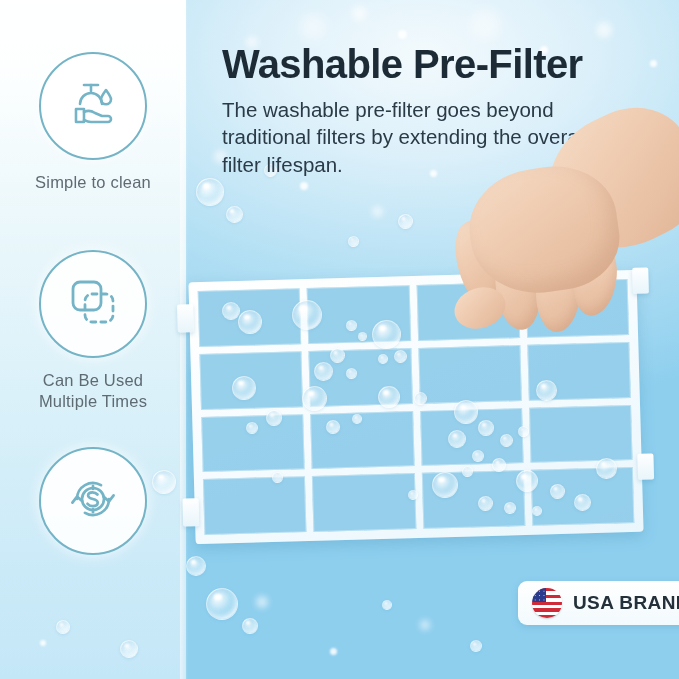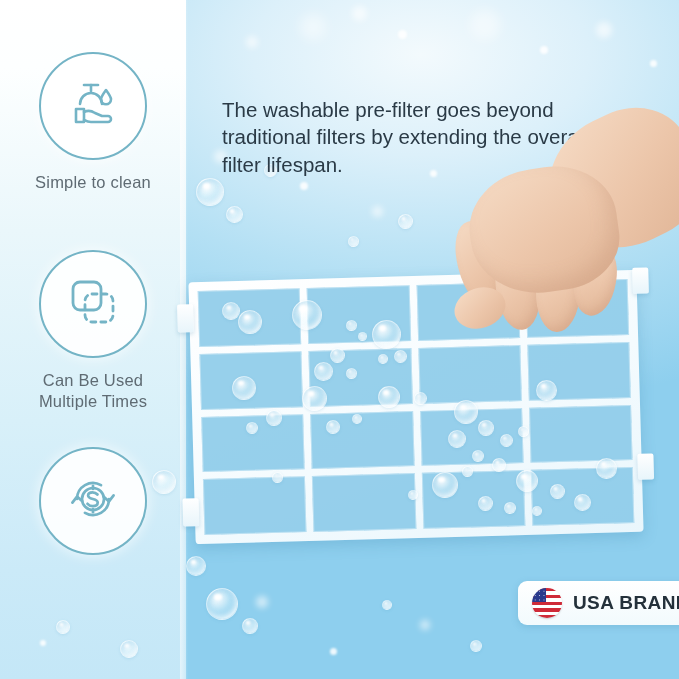--- a/index.html
+++ b/index.html
@@ -179,20 +179,21 @@
     <div class="wbubble" style="left:206px;top:588px;width:30px;height:30px;"></div>
     <div class="wbubble" style="left:242px;top:618px;width:14px;height:14px;"></div>
     <div class="wbubble" style="left:186px;top:556px;width:18px;height:18px;"></div>
     <div class="wbubble" style="left:152px;top:470px;width:22px;height:22px;"></div>
     <div class="wbubble" style="left:120px;top:640px;width:16px;height:16px;"></div>
     <div class="wbubble" style="left:56px;top:620px;width:12px;height:12px;"></div>
     <div class="wbubble" style="left:470px;top:640px;width:10px;height:10px;"></div>
     <div class="wbubble" style="left:382px;top:600px;width:8px;height:8px;"></div>
   </div>
 
+  <div class="headline">Washable Pre-Filter</div>
   <div class="subcopy">The washable pre-filter goes beyond traditional filters by extending the overall filter lifespan.</div>
 
   <div class="feature f2">
     <div class="circle">
       <span>
         <svg width="58" height="58" viewBox="0 0 58 58" fill="none" stroke="#74b4c6" stroke-width="2.8" stroke-linecap="round" stroke-linejoin="round">
           <rect x="9" y="9" width="28" height="28" rx="7"></rect>
           <rect x="21" y="21" width="28" height="28" rx="7" stroke-dasharray="5 5"></rect>
         </svg>
       </span>

